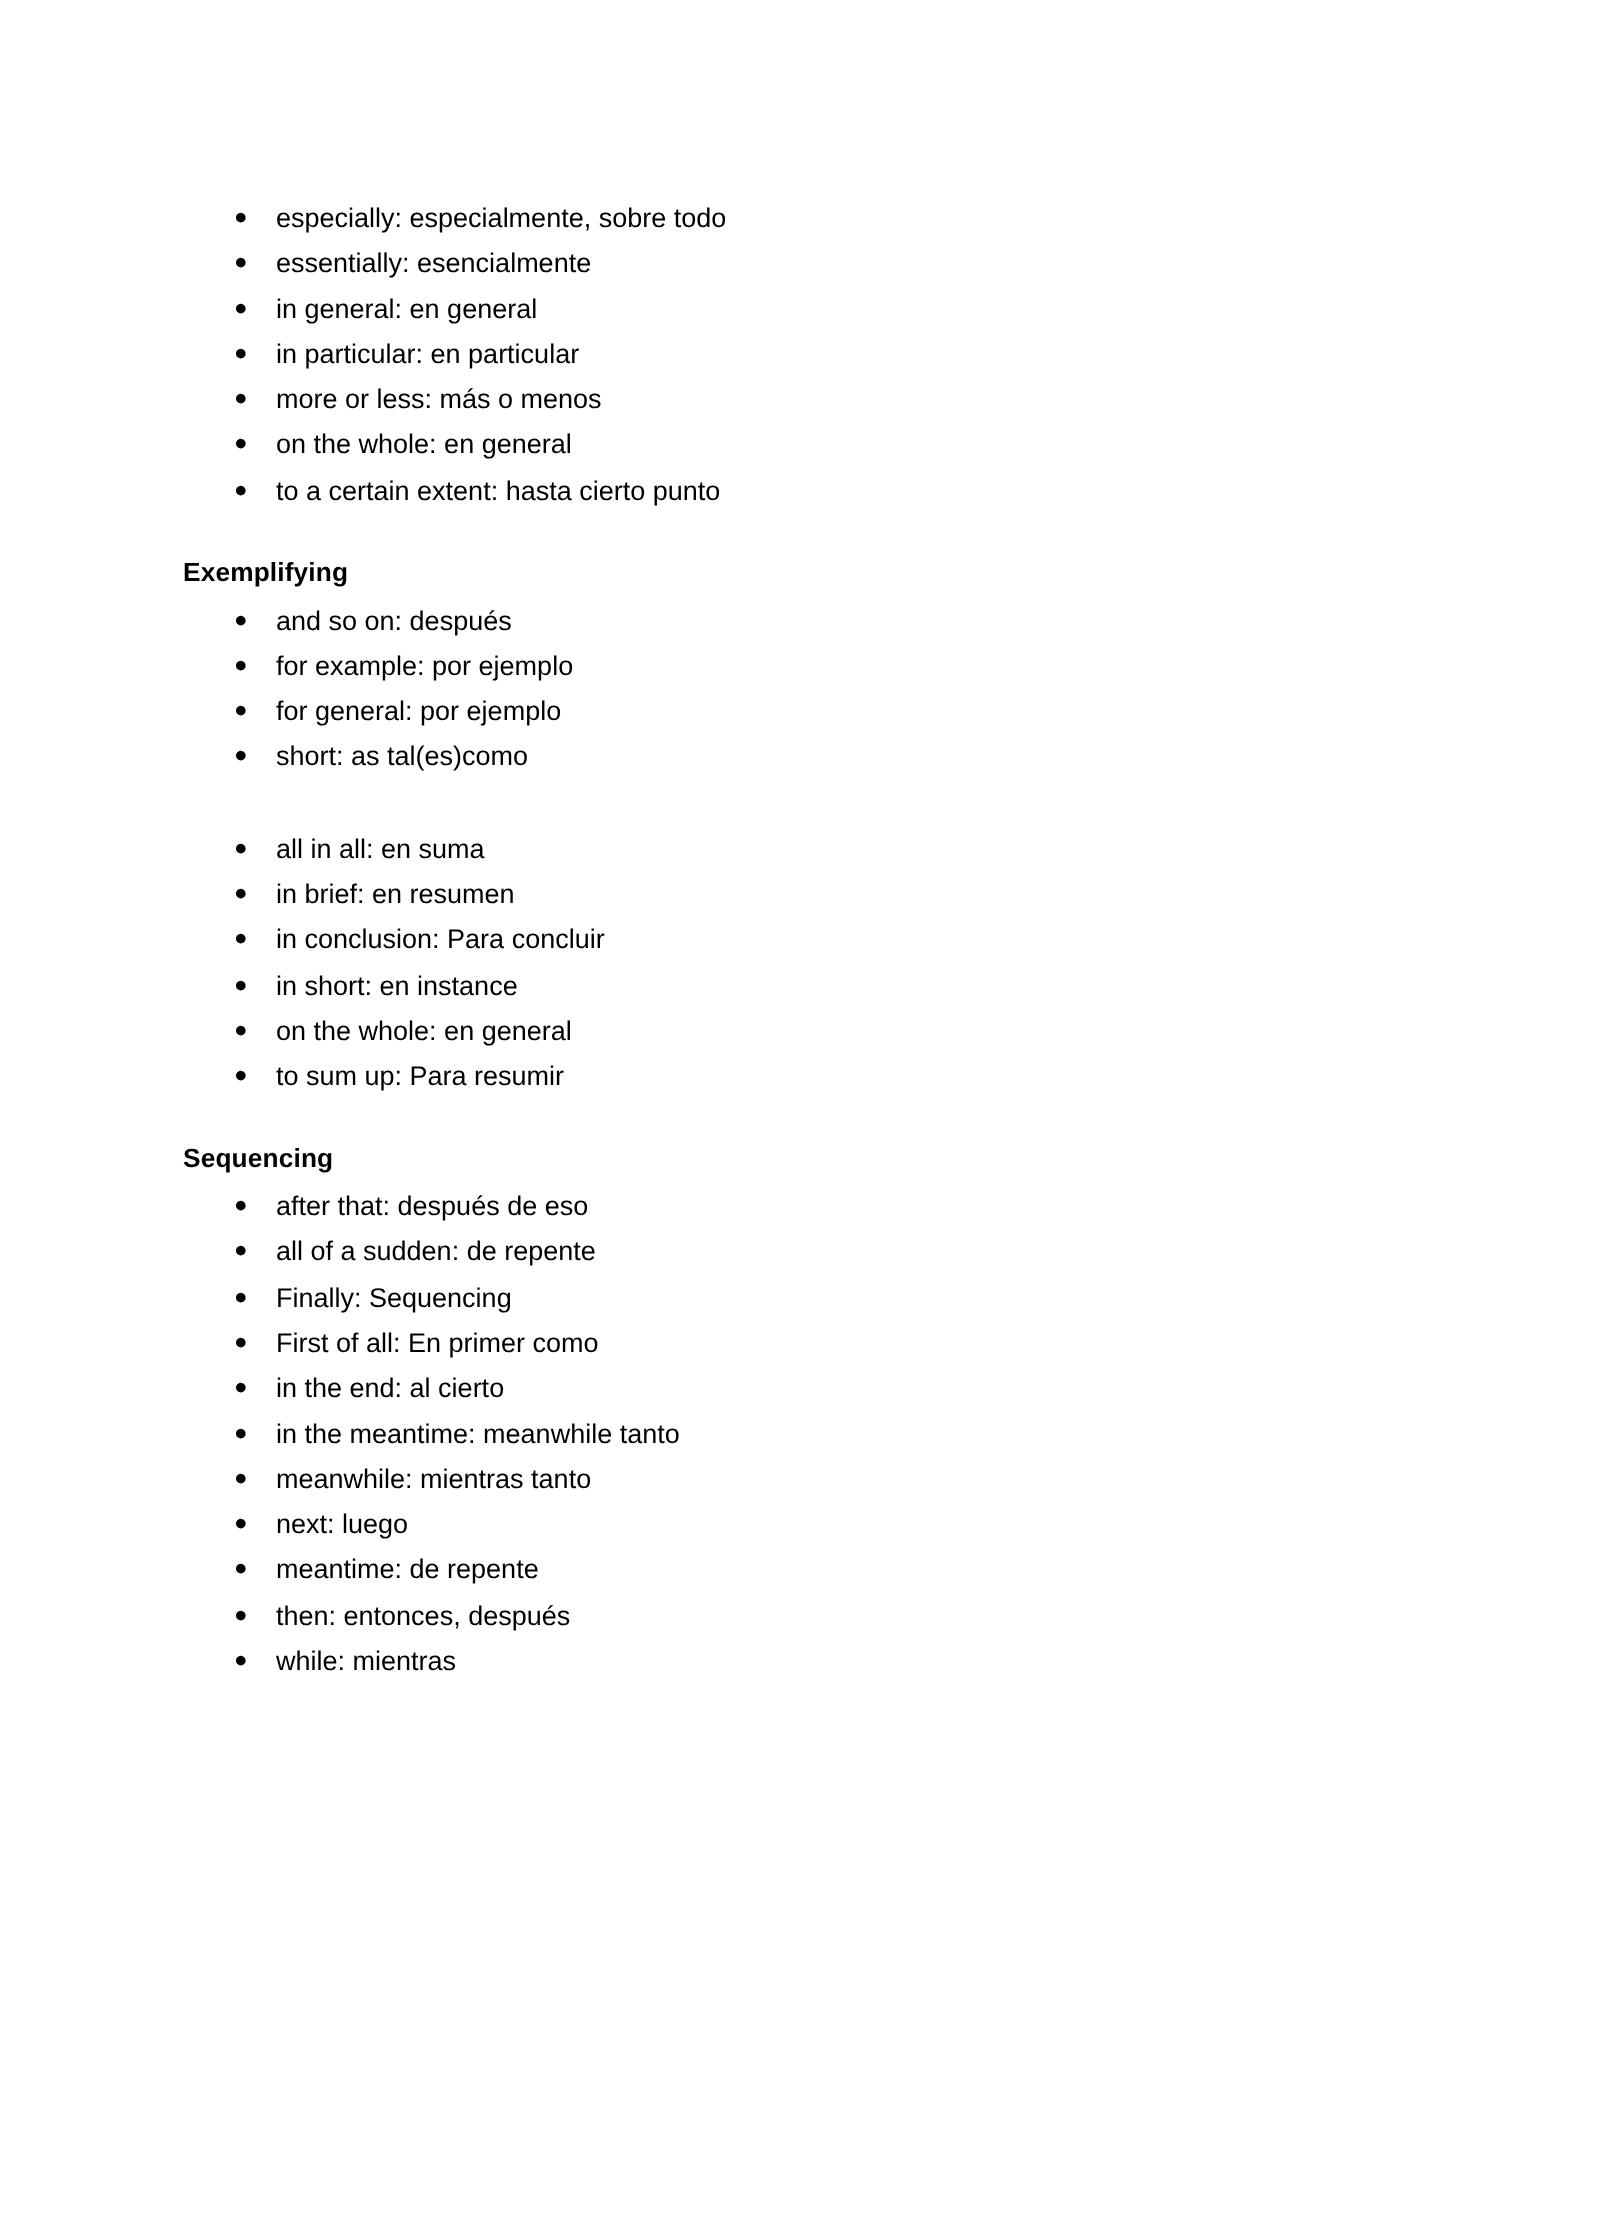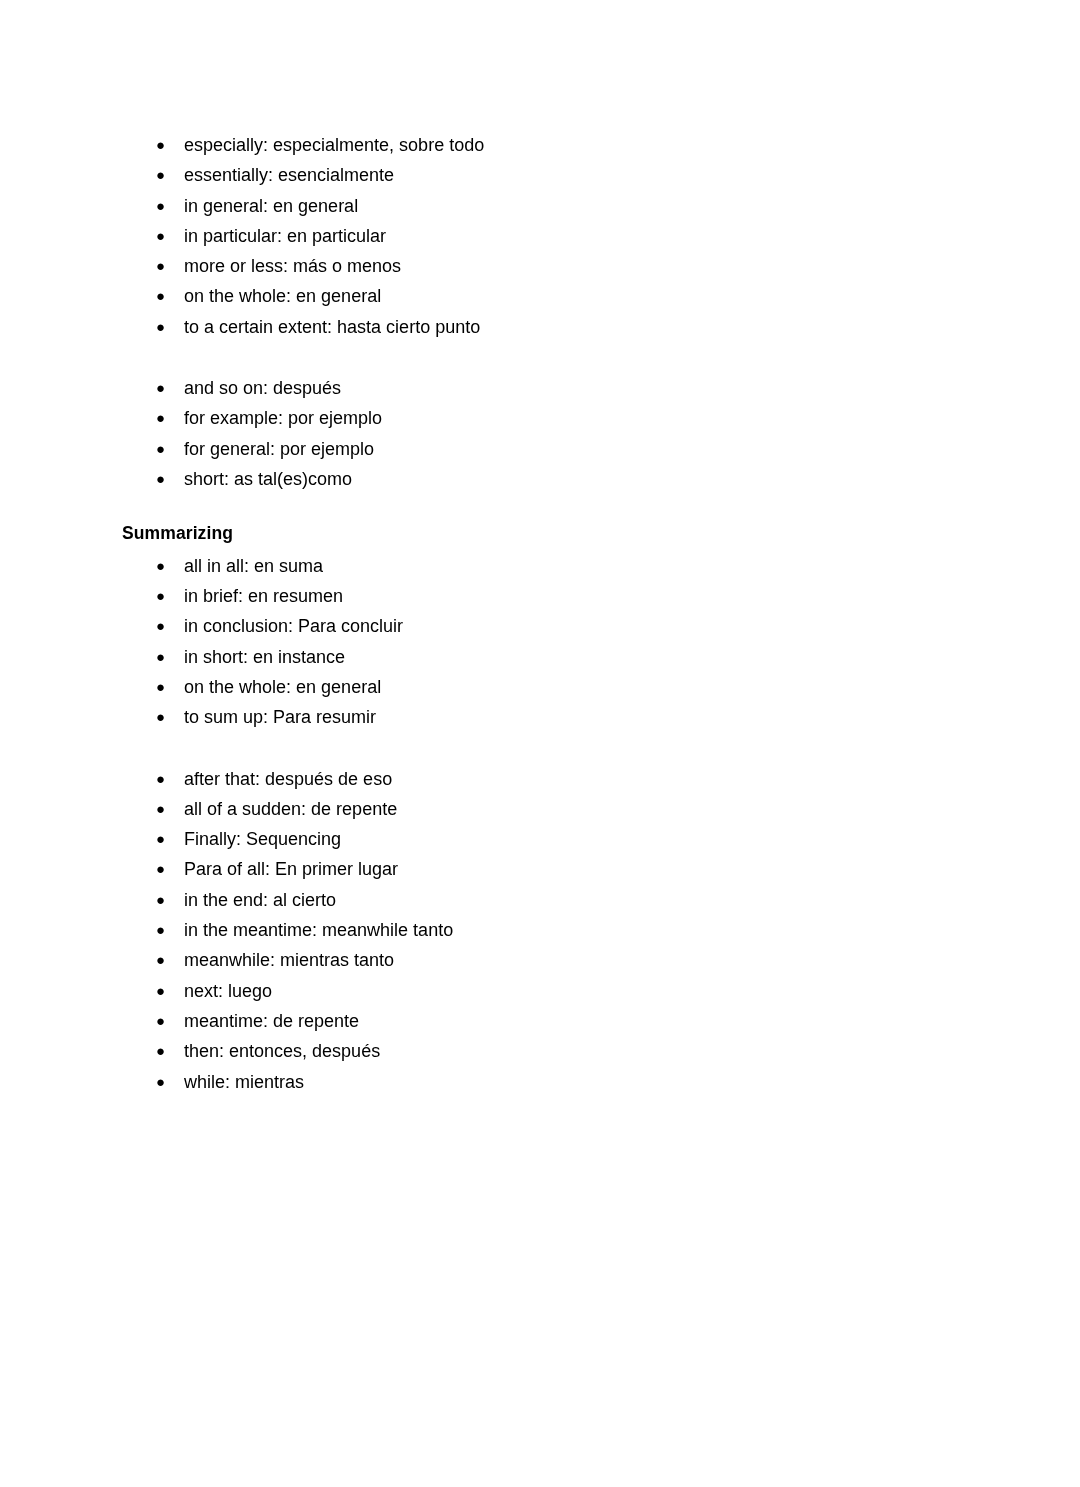--- a/index.html
+++ b/index.html
@@ -76,50 +76,51 @@
         <li><span class="bullet-dot">●</span><span>in particular: en particular</span></li>
         <li><span class="bullet-dot">●</span><span>more or less: más o menos</span></li>
         <li><span class="bullet-dot">●</span><span>on the whole: en general</span></li>
         <li><span class="bullet-dot">●</span><span>to a certain extent: hasta cierto punto</span></li>
       </ul>
     </div>
 
     <div class="gap-after-list"></div>
 
     <div class="section">
+      <div class="section-heading">Exemplifying</div>
       <ul class="bullets">
         <li><span class="bullet-dot">●</span><span>and so on: después</span></li>
         <li><span class="bullet-dot">●</span><span>for example: por ejemplo</span></li>
         <li><span class="bullet-dot">●</span><span>for general: por ejemplo</span></li>
         <li><span class="bullet-dot">●</span><span>short: as tal(es)como</span></li>
       </ul>
     </div>
 
     <div class="gap-after-list"></div>
 
     <div class="section">
-      <div class="section-heading">Summarizing</div>
       <ul class="bullets">
         <li><span class="bullet-dot">●</span><span>all in all: en suma</span></li>
         <li><span class="bullet-dot">●</span><span>in brief: en resumen</span></li>
         <li><span class="bullet-dot">●</span><span>in conclusion: Para concluir</span></li>
         <li><span class="bullet-dot">●</span><span>in short: en instance</span></li>
         <li><span class="bullet-dot">●</span><span>on the whole: en general</span></li>
         <li><span class="bullet-dot">●</span><span>to sum up: Para resumir</span></li>
       </ul>
     </div>
 
     <div class="gap-after-list"></div>
 
     <div class="section">
+      <div class="section-heading">Sequencing</div>
       <ul class="bullets">
         <li><span class="bullet-dot">●</span><span>after that: después de eso</span></li>
         <li><span class="bullet-dot">●</span><span>all of a sudden: de repente</span></li>
         <li><span class="bullet-dot">●</span><span>Finally: Sequencing</span></li>
-        <li><span class="bullet-dot">●</span><span>Para of all: En primer lugar</span></li>
+        <li><span class="bullet-dot">●</span><span>First of all: En primer como</span></li>
         <li><span class="bullet-dot">●</span><span>in the end: al cierto</span></li>
         <li><span class="bullet-dot">●</span><span>in the meantime: meanwhile tanto</span></li>
         <li><span class="bullet-dot">●</span><span>meanwhile: mientras tanto</span></li>
         <li><span class="bullet-dot">●</span><span>next: luego</span></li>
         <li><span class="bullet-dot">●</span><span>meantime: de repente</span></li>
         <li><span class="bullet-dot">●</span><span>then: entonces, después</span></li>
         <li><span class="bullet-dot">●</span><span>while: mientras</span></li>
       </ul>
     </div>
 

